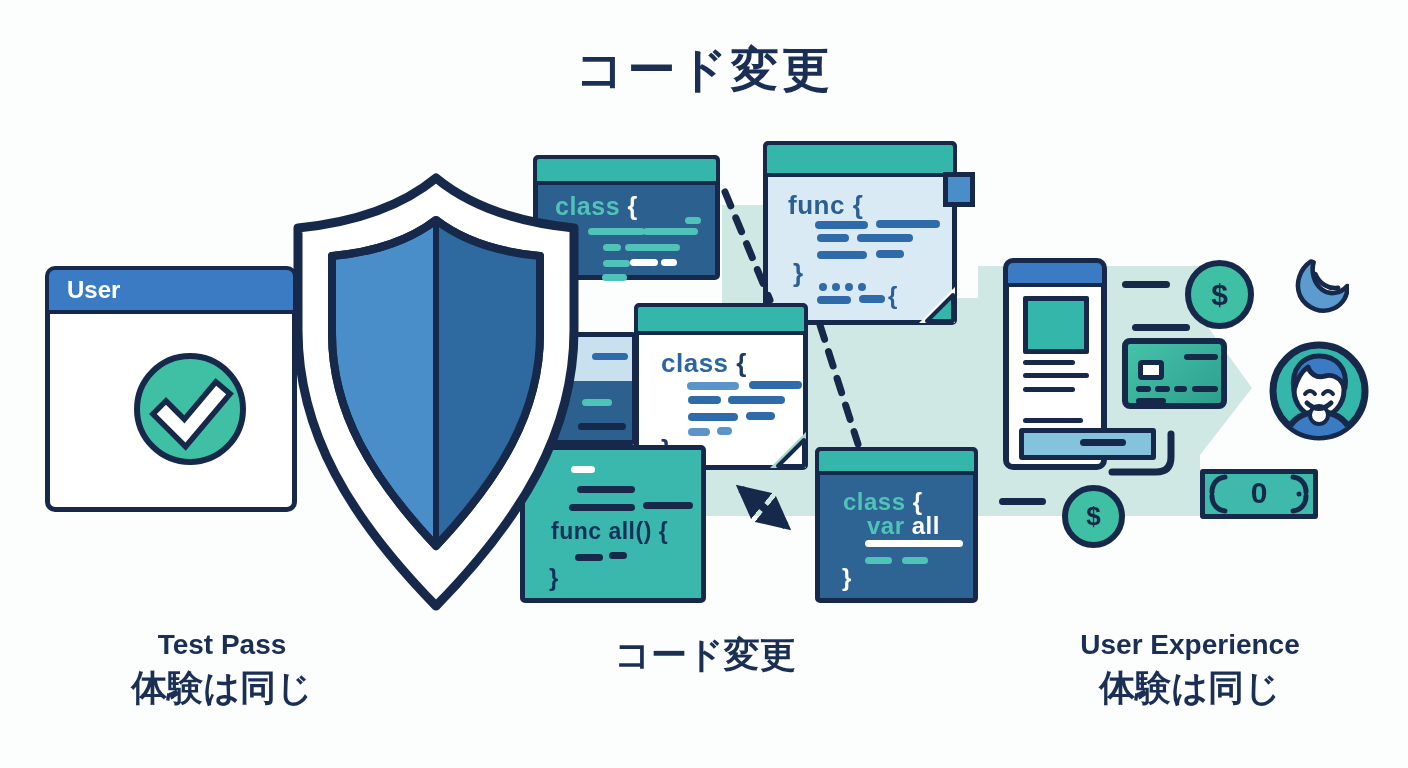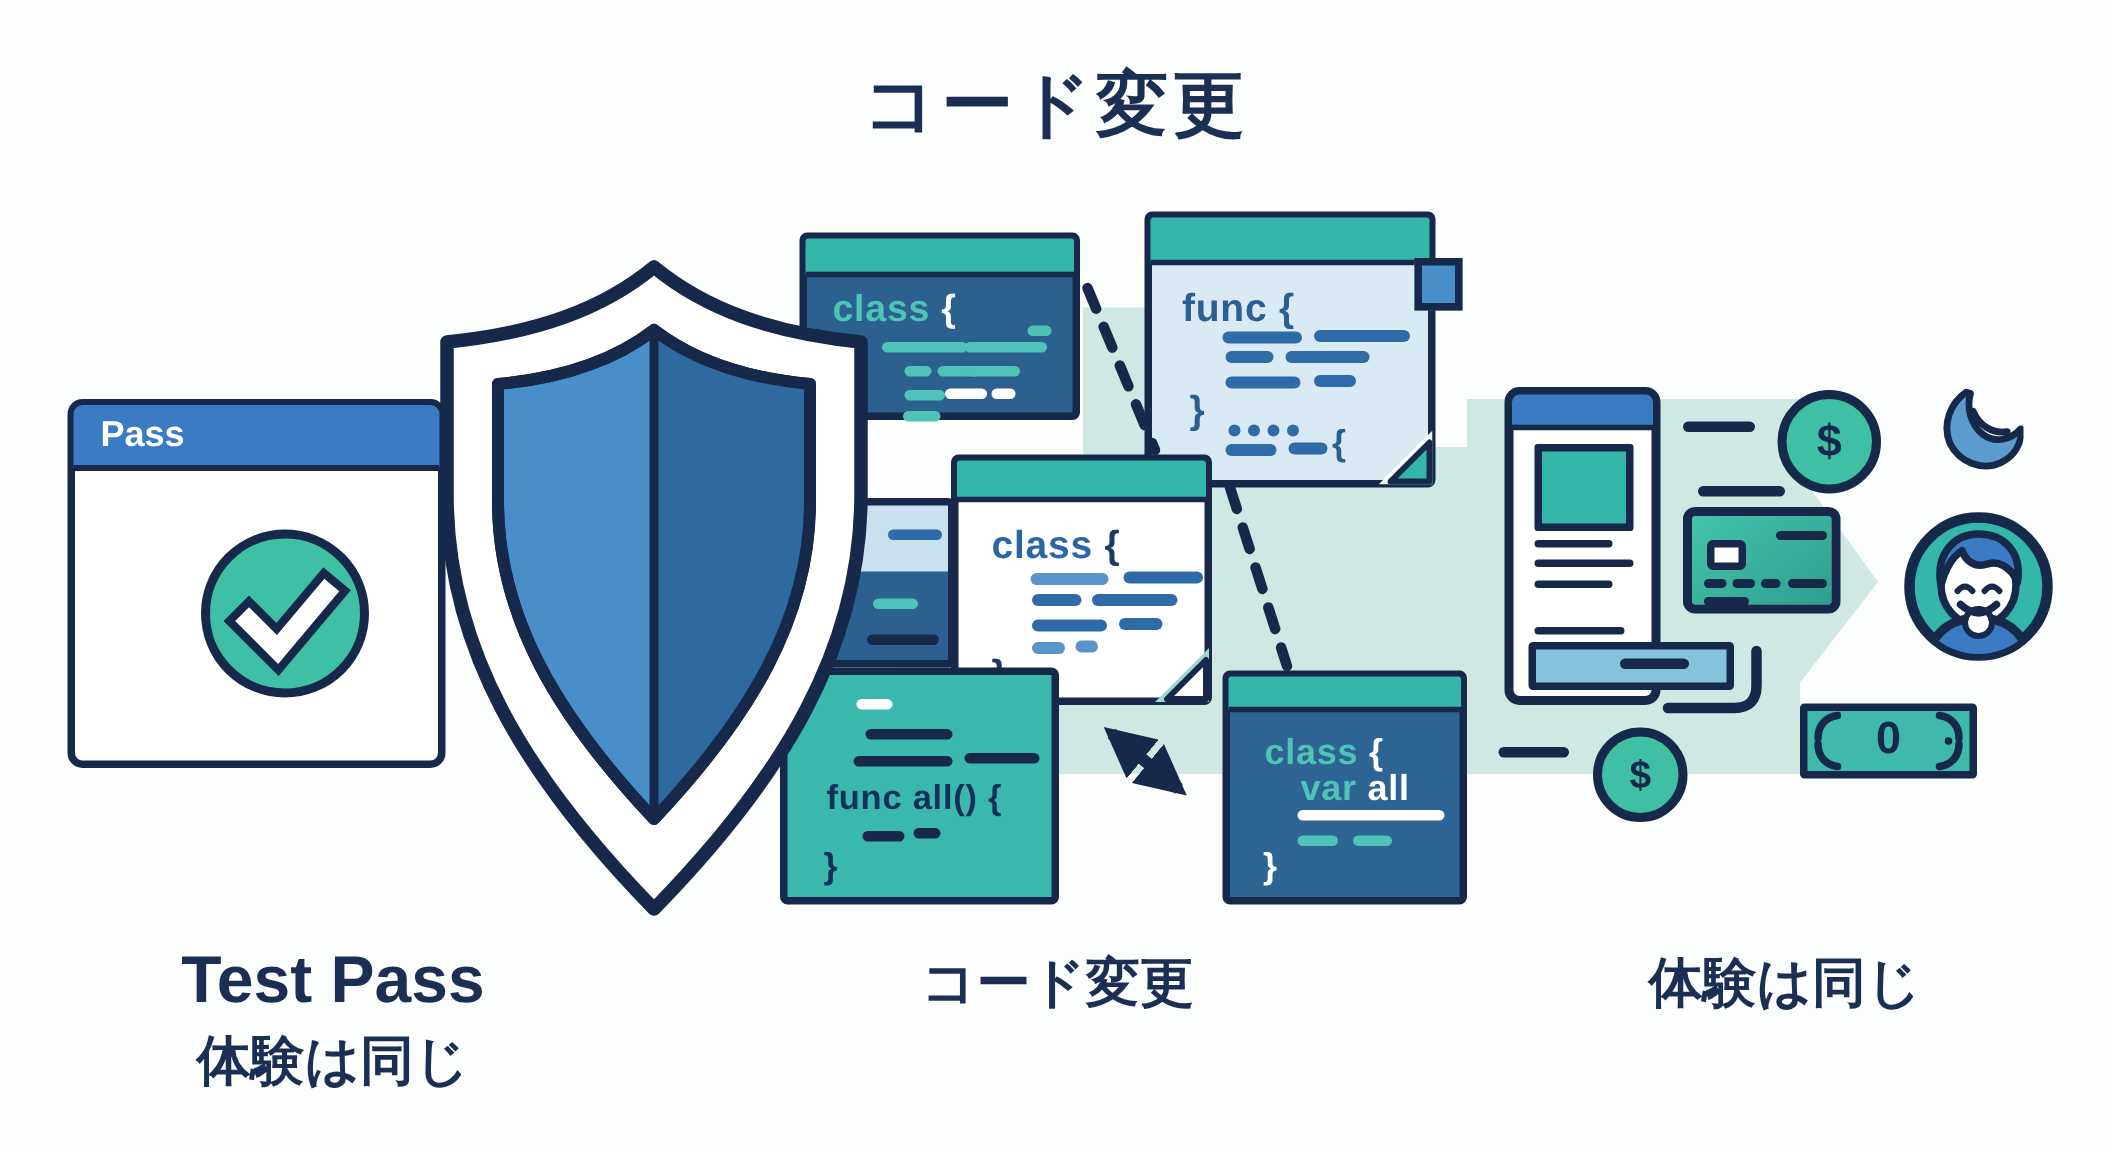--- a/index.html
+++ b/index.html
@@ -11,21 +11,21 @@
   html,body{margin:0;padding:0}
   body{font-family:"Liberation Sans","DejaVu Sans",sans-serif;background:#e8e8e8}
   #canvas{position:relative;width:1408px;height:768px;background:var(--page);overflow:hidden}
   .abs{position:absolute}
   .card{position:absolute;border:5px solid var(--outline);border-radius:5px;box-sizing:border-box}
   .chead{position:absolute;left:-1px;right:-1px;top:-1px;border-bottom:4px solid var(--outline);background:var(--teal);border-radius:2px 2px 0 0}
   .code{position:absolute;font-weight:800;letter-spacing:.5px;white-space:nowrap}
   .dash{position:absolute;border-radius:4px}
   .coin{position:absolute;border:6px solid var(--outline);border-radius:50%;background:var(--tealBright);display:flex;align-items:center;justify-content:center;font-weight:800;color:var(--outline)}
   .caption{position:absolute;text-align:center;color:var(--navy);font-weight:800;line-height:1.18}
-  .caption .en{font-size:44px}
+  .caption .en{font-size:28px}
   .caption .ja{font-size:36px;margin-top:6px}
   #page-title{position:absolute;left:0;top:38px;width:100%;text-align:center;font-size:48px;font-weight:800;color:var(--navy);letter-spacing:3px}
   .fold{position:absolute;right:-3px;bottom:-3px}
 </style>
 </head>
 <body>
 
 <div id="canvas">
 
   <svg class="abs" style="left:0;top:0;z-index:1" width="1408" height="768" viewBox="0 0 1408 768">
@@ -154,21 +154,21 @@
       <marker id="ah" viewBox="0 0 10 10" refX="8" refY="5" markerWidth="4.2" markerHeight="4.2" orient="auto-start-reverse">
         <path d="M0,0 L10,5 L0,10 Z" fill="#16294a"></path>
       </marker>
     </defs>
     <line x1="741" y1="489" x2="786" y2="526" stroke="#16294a" stroke-width="8" marker-start="url(#ah)" marker-end="url(#ah)"></line>
     <path d="M1112,472 L1156,472 Q1171,472 1171,457 L1171,434" stroke="#16294a" stroke-width="7" fill="none" stroke-linecap="round"></path>
   </svg>
 
   <div class="card" style="left:45px;top:266px;width:252px;height:246px;z-index:5;background:#ffffff;border-radius:10px">
     <div style="position:absolute;left:-1px;right:-1px;top:-1px;height:40px;background:var(--blue);border-bottom:4px solid var(--outline);border-radius:6px 6px 0 0">
-      <span style="position:absolute;left:18px;top:6px;color:#ffffff;font-size:24px;font-weight:800">Pass</span>
+      <span style="position:absolute;left:18px;top:6px;color:#ffffff;font-size:24px;font-weight:800">User</span>
     </div>
     <div style="position:absolute;left:84px;top:82px;width:112px;height:112px;border-radius:50%;background:var(--tealBright);border:6px solid var(--outline);box-sizing:border-box">
       <svg width="100" height="100" viewBox="0 0 100 100">
         <path d="M26,55 L45,74 L77,36" stroke="#16294a" stroke-width="24" fill="none" stroke-linecap="square"></path>
         <path d="M26,55 L45,74 L77,36" stroke="#ffffff" stroke-width="13" fill="none" stroke-linecap="square"></path>
       </svg>
     </div>
   </div>
 
   <svg class="abs" style="left:288px;top:172px;z-index:6" width="296" height="440" viewBox="0 0 296 440">
@@ -261,16 +261,17 @@
   <div id="page-title" style="z-index:2">コード変更</div>
 
   <div class="caption" style="left:40px;top:628px;width:364px;z-index:2">
     <div class="en">Test Pass</div>
     <div class="ja">体験は同じ</div>
   </div>
   <div class="caption" style="left:520px;top:628px;width:370px;z-index:2">
     <div class="ja">コード変更</div>
   </div>
   <div class="caption" style="left:1000px;top:628px;width:380px;z-index:2">
+    <div class="en">User Experience</div>
     <div class="ja">体験は同じ</div>
   </div>
 
 </div>
 
 </body></html>

